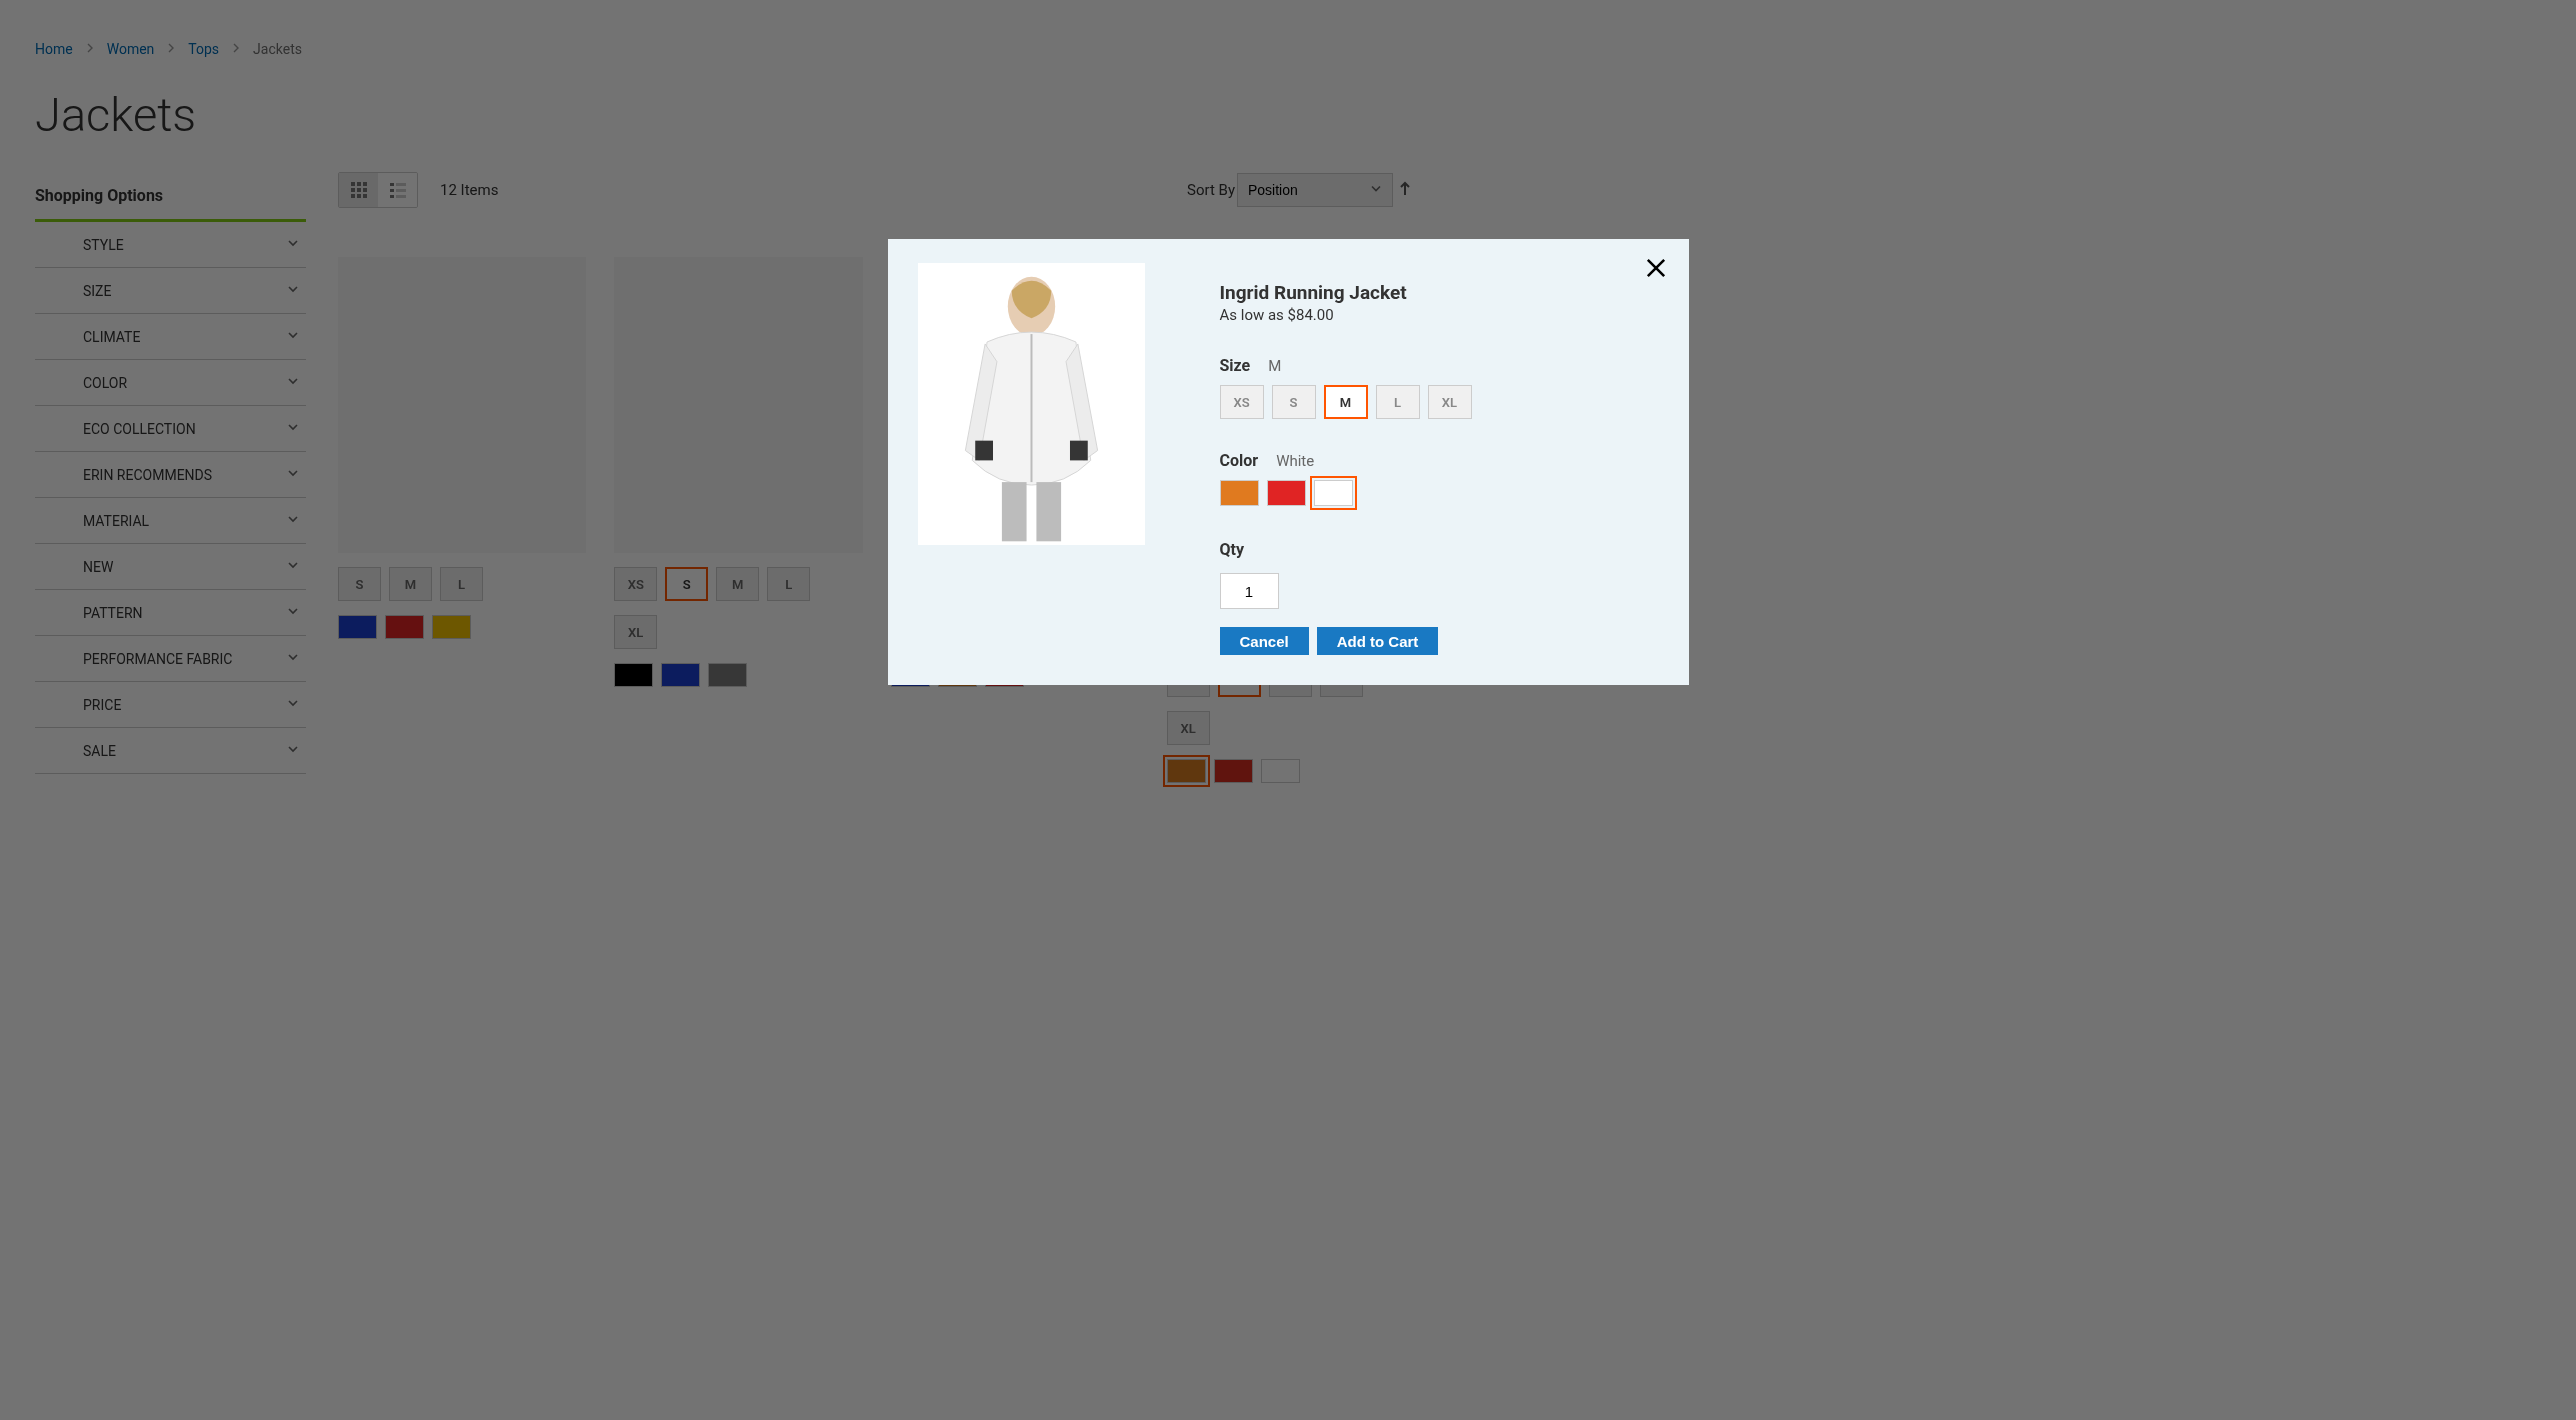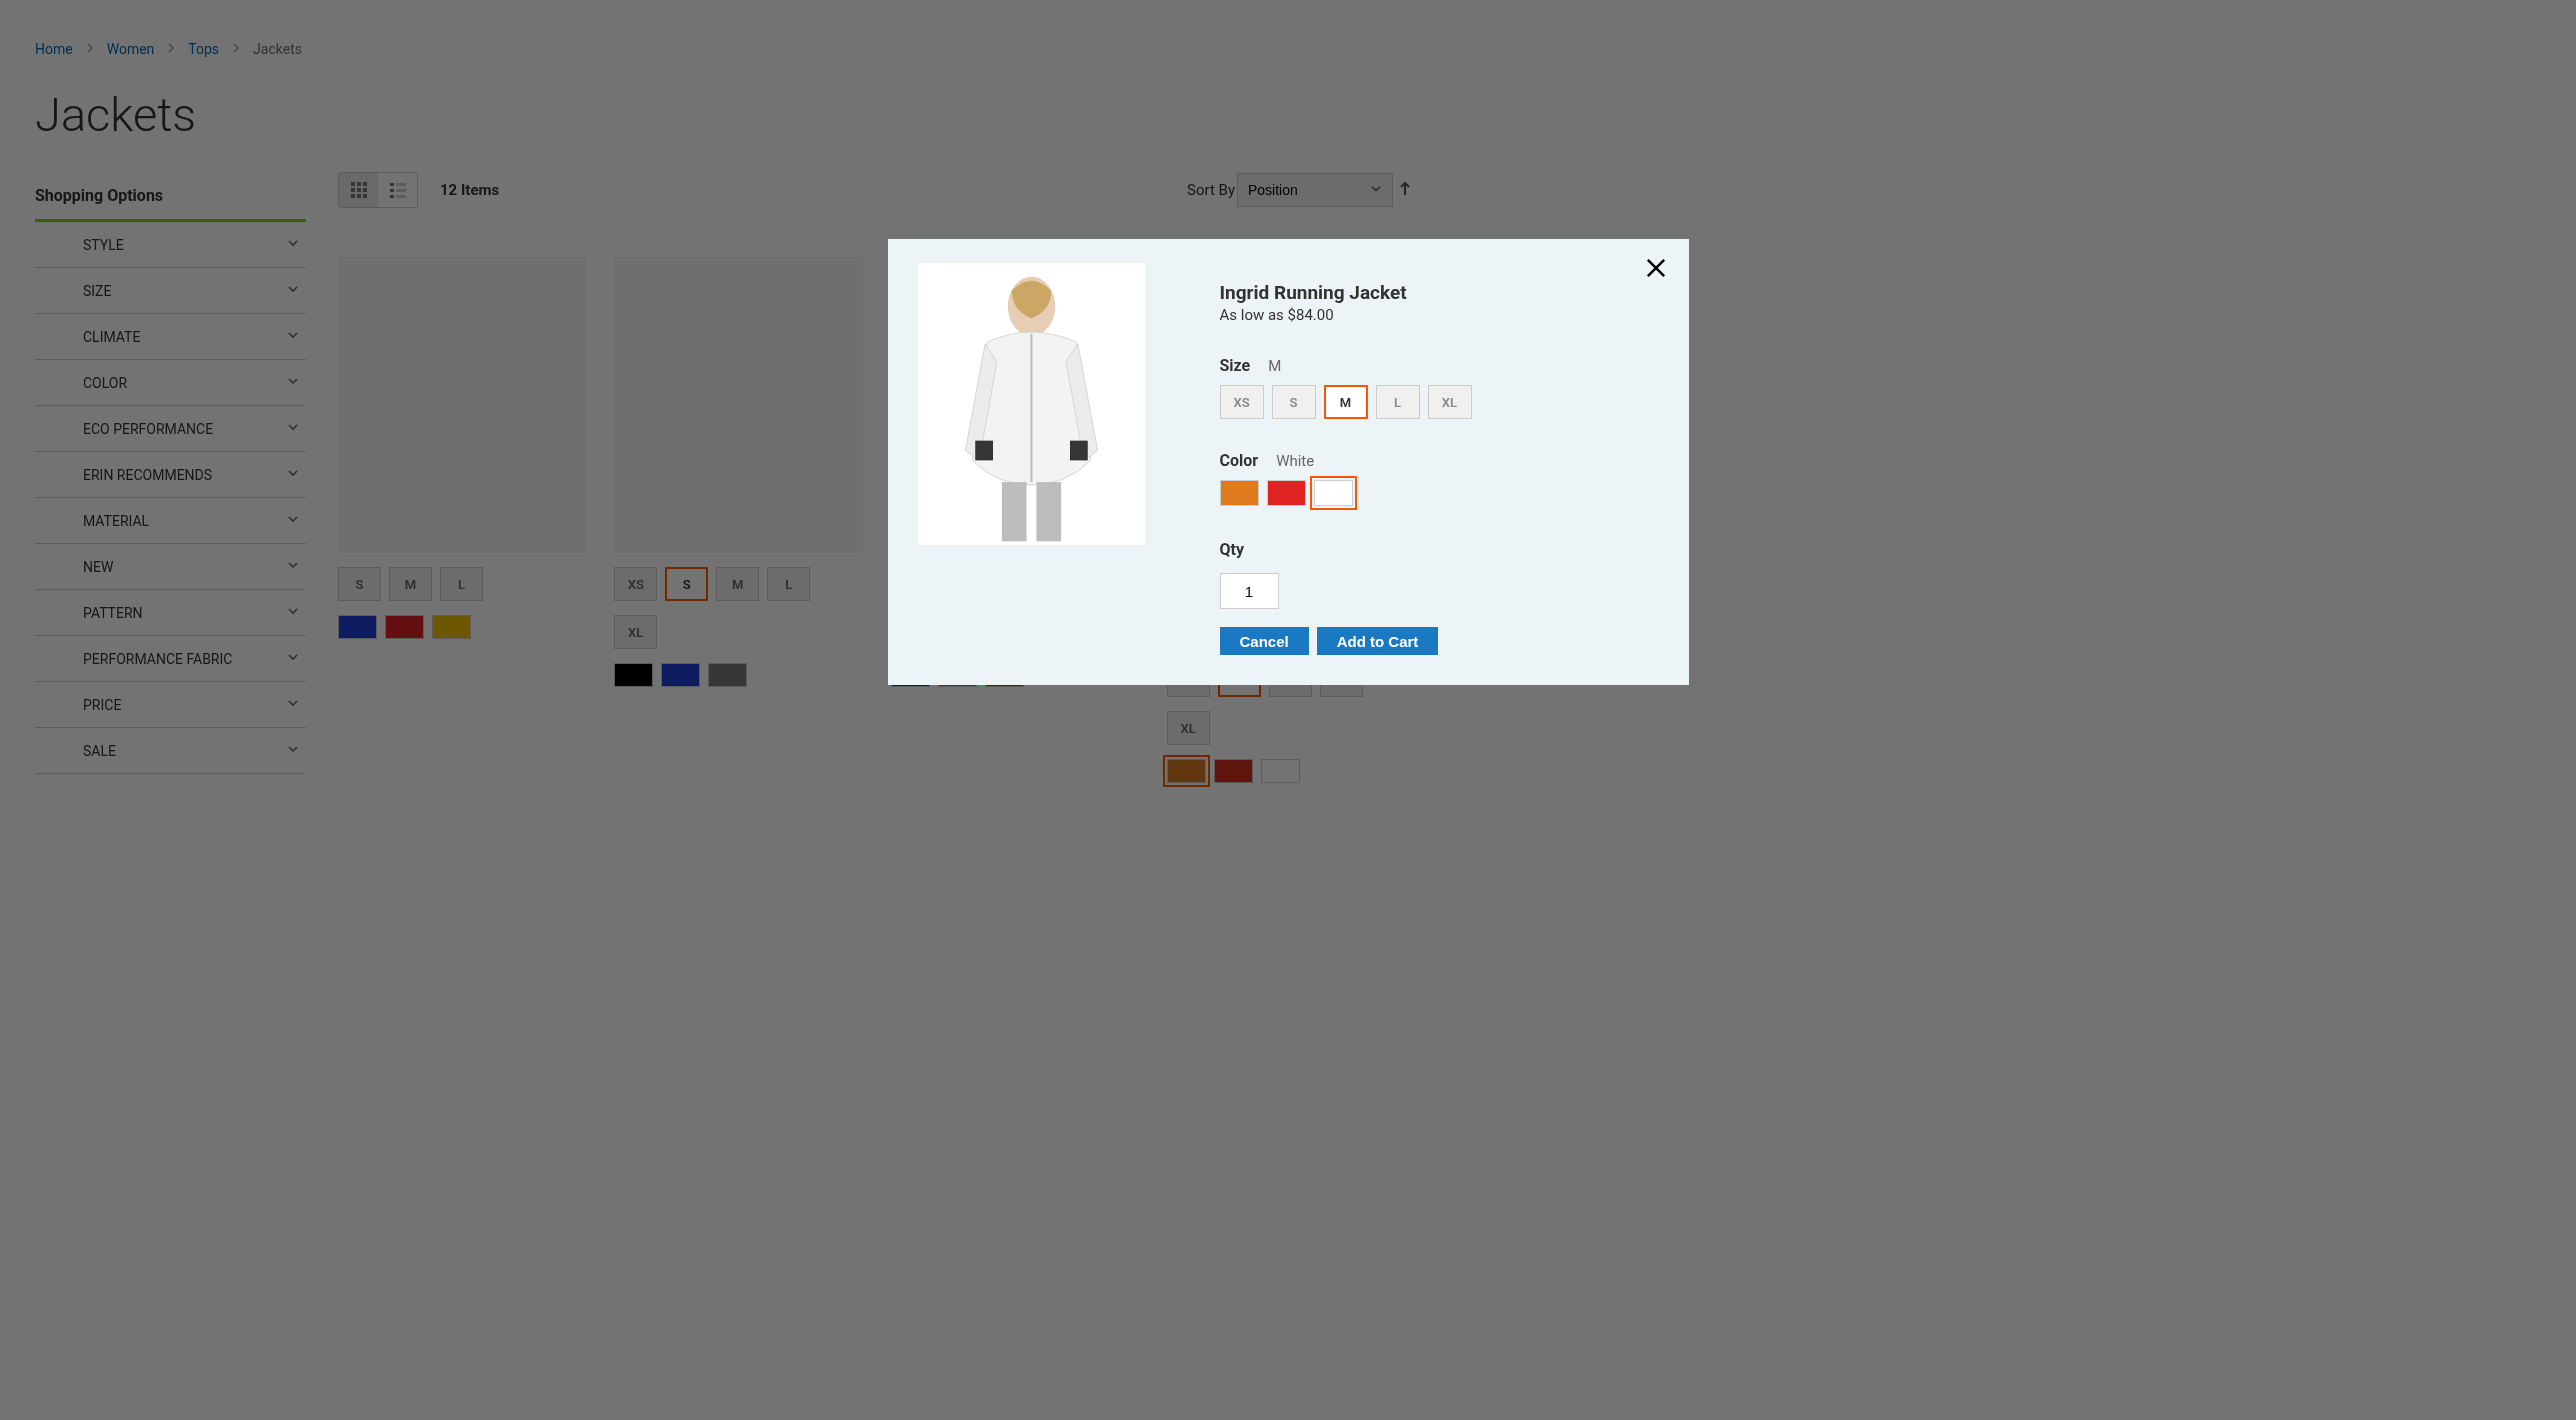--- a/index.html
+++ b/index.html
@@ -26,21 +26,21 @@
   .filter-item-title { display: flex; justify-content: space-between; align-items: center; padding: 14px 6px 14px 0; font-size: 14px; color: #333; cursor: pointer; margin-left: 48px; }
   .filter-item-title .chev-down { color: #666; }
   
   
   .toolbar { display: flex; align-items: center; justify-content: space-between; margin-bottom: 49px; }
   .toolbar-left { display: flex; align-items: center; gap: 22px; }
   .view-modes { display: flex; border: 1px solid #ccc; border-radius: 2px; overflow: hidden; }
   .view-mode-btn { width: 39px; height: 34px; display: flex; align-items: center; justify-content: center; background: #fff; border: none; cursor: pointer; }
   .view-mode-btn.active { background: #e8e8e8; }
   .view-mode-btn .icon { width: 18px; height: 18px; }
-  .items-count { font-size: 15px; color: #333; font-weight: bold; }
+  .items-count { font-size: 15px; color: #333; }
   .toolbar-right { display: flex; align-items: center; gap: 2px; }
   .sort-label { font-size: 15px; color: #333; }
   .sort-select { height: 34px; width: 156px; border: 1px solid #ccc; padding: 0 26px 0 10px; font-size: 14px; background: #f0f0f0; appearance: none; position: relative; }
   .sort-wrap { position: relative; display: inline-block; }
   .sort-wrap .chev-down { position: absolute; right: 10px; top: 50%; transform: translateY(-50%); pointer-events: none; color: #666; }
   .sort-dir { width: 20px; height: 20px; color: #666; cursor: pointer; }
   
   
   .products { display: grid; grid-template-columns: repeat(4, 1fr); gap: 28px; }
   .product { }
@@ -160,21 +160,21 @@
     <span>COLOR</span>
     <span class="chev-down">
       <svg class="svg-chev-down" viewBox="0 0 14 14">
                   <path d="M3 5l4 4 4-4" stroke="#666" fill="none" stroke-width="1.6"></path>
                 </svg>
     </span>
             </div>
           </div>
           <div class="filter-item">
             <div class="filter-item-title">
-    <span>ECO PERFORMANCE</span>
+    <span>ECO COLLECTION</span>
     <span class="chev-down">
       <svg class="svg-chev-down" viewBox="0 0 14 14">
                   <path d="M3 5l4 4 4-4" stroke="#666" fill="none" stroke-width="1.6"></path>
                 </svg>
     </span>
             </div>
           </div>
           <div class="filter-item">
             <div class="filter-item-title">
     <span>ERIN RECOMMENDS</span>

